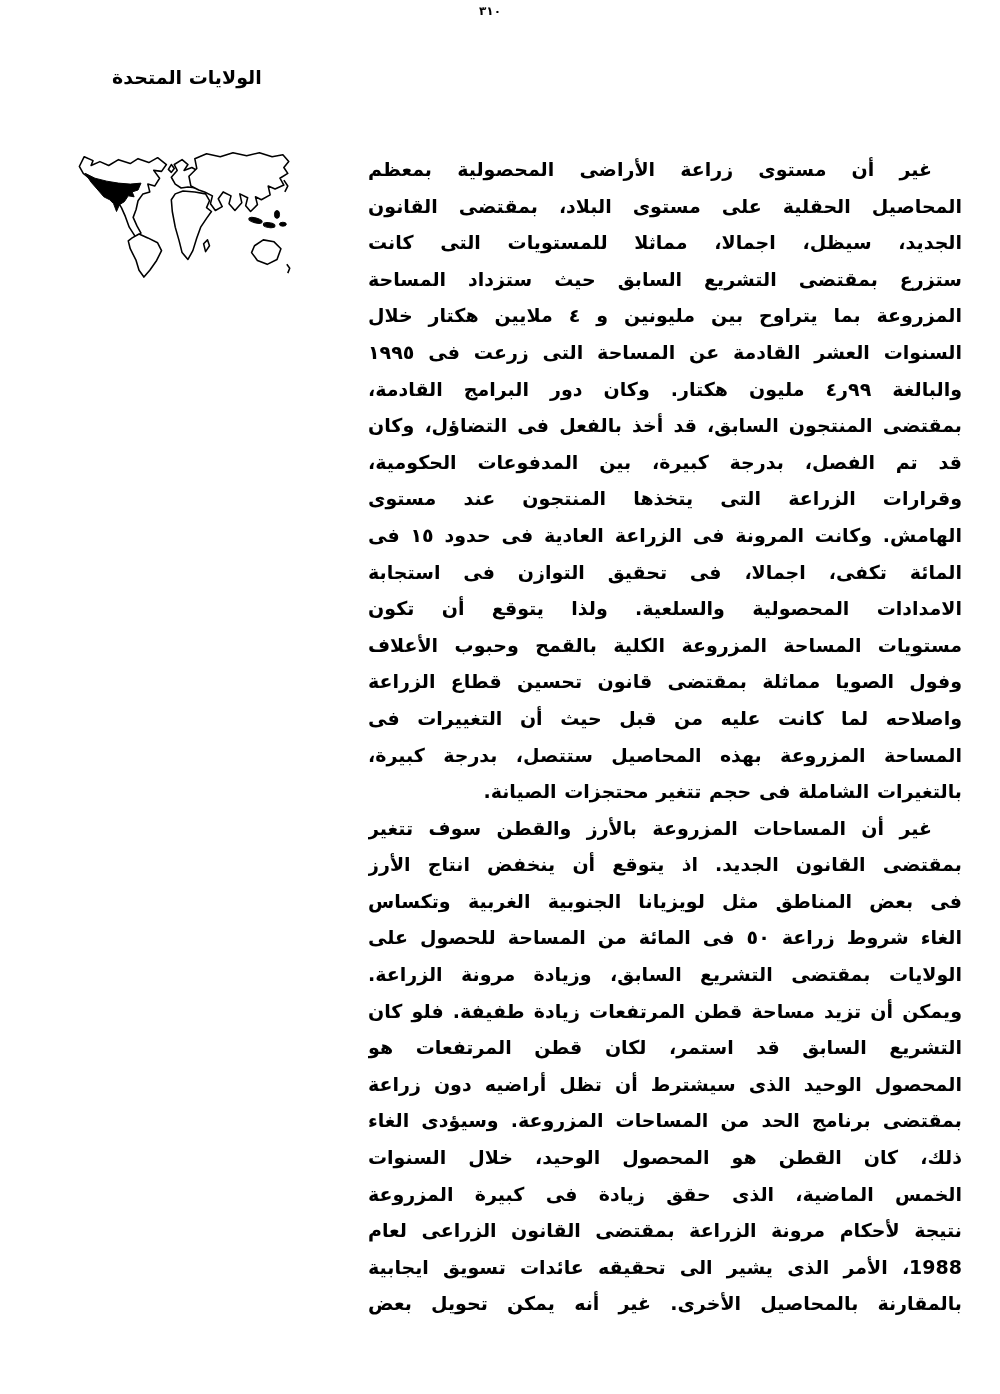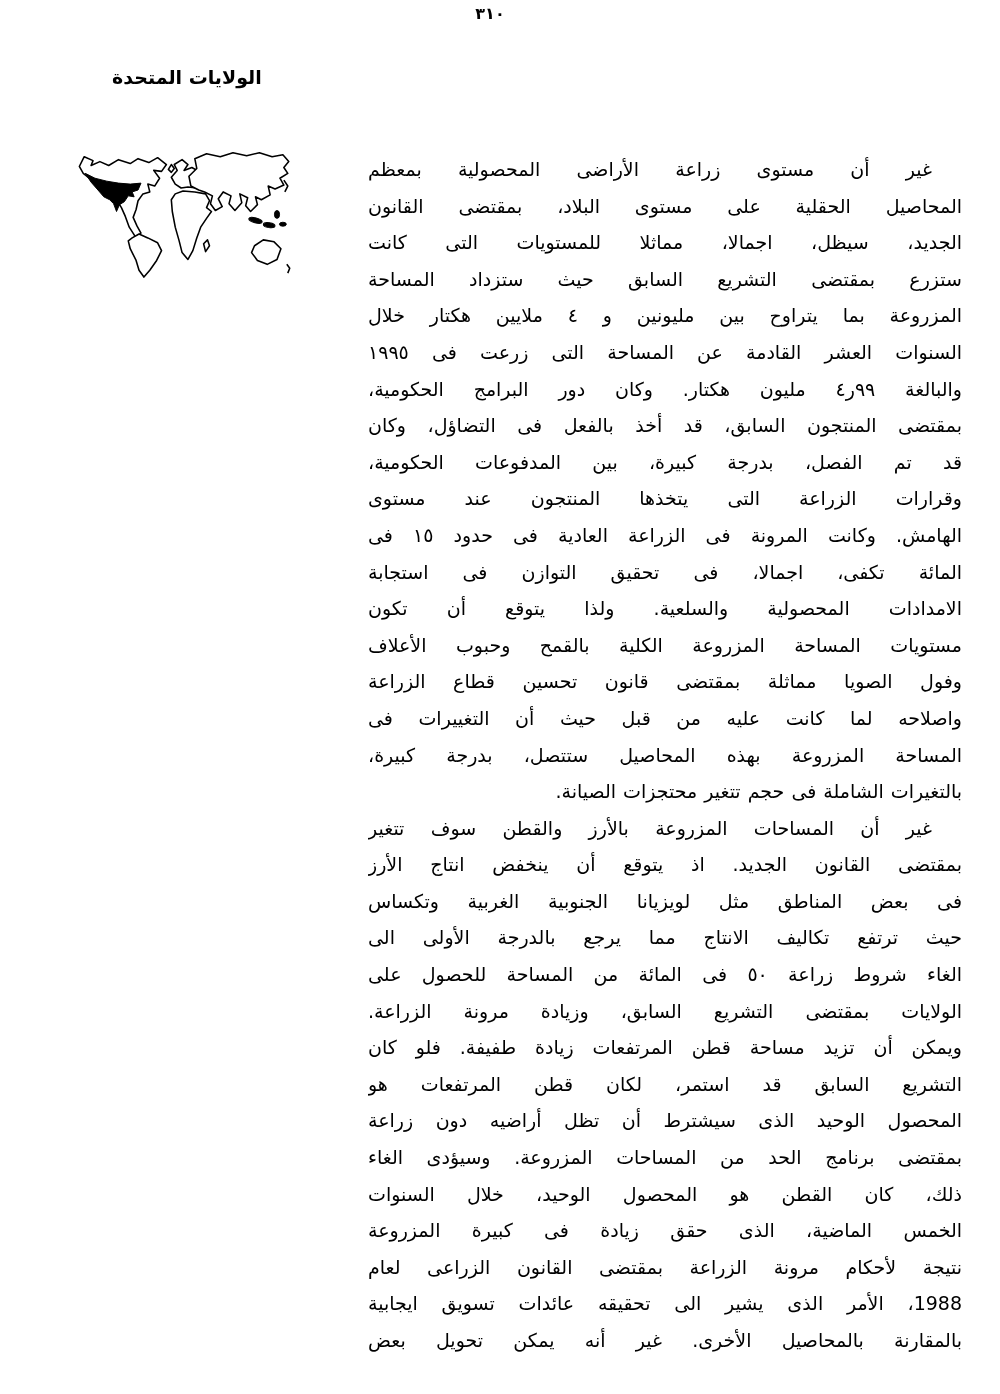--- a/index.html
+++ b/index.html
@@ -8,21 +8,21 @@
     background:#ffffff;
     position:relative;
     font-family:"DejaVu Sans", sans-serif;
     color:#000;
     overflow:hidden;
   }
   .page-number {
     position:absolute;
     top:4px; left:445px; width:90px;
     text-align:center;
-    font-size:16px; font-weight:bold;
+    font-size:12px; font-weight:bold;
     direction:rtl;
   }
   .section-heading {
     position:absolute;
     top:66px; left:112px;
     font-size:19px; font-weight:bold;
     direction:rtl;
     letter-spacing:0.5px;
   }
   .map-box {
@@ -30,21 +30,21 @@
     top:143px; left:73px;
     width:226px; height:137px;
   }
   .map-box svg { width:100%; height:100%; }
   .text-column {
     position:absolute;
     top:151px; right:38px;
     width:594px;
     direction:rtl;
     font-size:19px;
-    font-weight:normal;
+    font-weight:bold;
   }
   .line {
     height:36.6px;
     line-height:36.6px;
     overflow:hidden;
     text-align:justify;
     text-align-last:justify;
     word-spacing:1px;
   }
   .line.indent { padding-right:30px; }
@@ -90,37 +90,36 @@
   </svg>
 </div>
 
 <div class="text-column">
   <div class="line indent">غير أن مستوى زراعة الأراضى المحصولية بمعظم</div>
   <div class="line">المحاصيل الحقلية على مستوى البلاد، بمقتضى القانون</div>
   <div class="line">الجديد، سيظل، اجمالا، مماثلا للمستويات التى كانت</div>
   <div class="line">ستزرع بمقتضى التشريع السابق حيث ستزداد المساحة</div>
   <div class="line">المزروعة بما يتراوح بين مليونين و ٤ ملايين هكتار خلال</div>
   <div class="line">السنوات العشر القادمة عن المساحة التى زرعت فى ١٩٩٥</div>
-  <div class="line">والبالغة ٩٩ر٤ مليون هكتار. وكان دور البرامج الحكومية،</div>
+  <div class="line">والبالغة ٩٩ر٤ مليون هكتار. وكان دور البرامج القادمة،</div>
   <div class="line">بمقتضى المنتجون السابق، قد أخذ بالفعل فى التضاؤل، وكان</div>
   <div class="line">قد تم الفصل، بدرجة كبيرة، بين المدفوعات الحكومية،</div>
   <div class="line">وقرارات الزراعة التى يتخذها المنتجون عند مستوى</div>
   <div class="line">الهامش. وكانت المرونة فى الزراعة العادية فى حدود ١٥ فى</div>
   <div class="line">المائة تكفى، اجمالا، فى تحقيق التوازن فى استجابة</div>
   <div class="line">الامدادات المحصولية والسلعية. ولذا يتوقع أن تكون</div>
   <div class="line">مستويات المساحة المزروعة الكلية بالقمح وحبوب الأعلاف</div>
   <div class="line">وفول الصويا مماثلة بمقتضى قانون تحسين قطاع الزراعة</div>
   <div class="line">واصلاحه لما كانت عليه من قبل حيث أن التغييرات فى</div>
   <div class="line">المساحة المزروعة بهذه المحاصيل ستتصل، بدرجة كبيرة،</div>
   <div class="line para-end">بالتغيرات الشاملة فى حجم تتغير محتجزات الصيانة.</div>
 
   <div class="line indent">غير أن المساحات المزروعة بالأرز والقطن سوف تتغير</div>
   <div class="line">بمقتضى القانون الجديد. اذ يتوقع أن ينخفض انتاج الأرز</div>
   <div class="line">فى بعض المناطق مثل لويزيانا الجنوبية الغربية وتكساس</div>
-  <div class="line">حيث ترتفع تكاليف الانتاج مما يرجع بالدرجة الأولى الى</div>
   <div class="line">الغاء شروط زراعة ٥٠ فى المائة من المساحة للحصول على</div>
   <div class="line">الولايات بمقتضى التشريع السابق، وزيادة مرونة الزراعة.</div>
   <div class="line">ويمكن أن تزيد مساحة قطن المرتفعات زيادة طفيفة. فلو كان</div>
   <div class="line">التشريع السابق قد استمر، لكان قطن المرتفعات هو</div>
   <div class="line">المحصول الوحيد الذى سيشترط أن تظل أراضيه دون زراعة</div>
   <div class="line">بمقتضى برنامج الحد من المساحات المزروعة. وسيؤدى الغاء</div>
   <div class="line">ذلك، كان القطن هو المحصول الوحيد، خلال السنوات</div>
   <div class="line">الخمس الماضية، الذى حقق زيادة فى كبيرة المزروعة</div>
   <div class="line">نتيجة لأحكام مرونة الزراعة بمقتضى القانون الزراعى لعام</div>
   <div class="line">1988، الأمر الذى يشير الى تحقيقه عائدات تسويق ايجابية</div>

